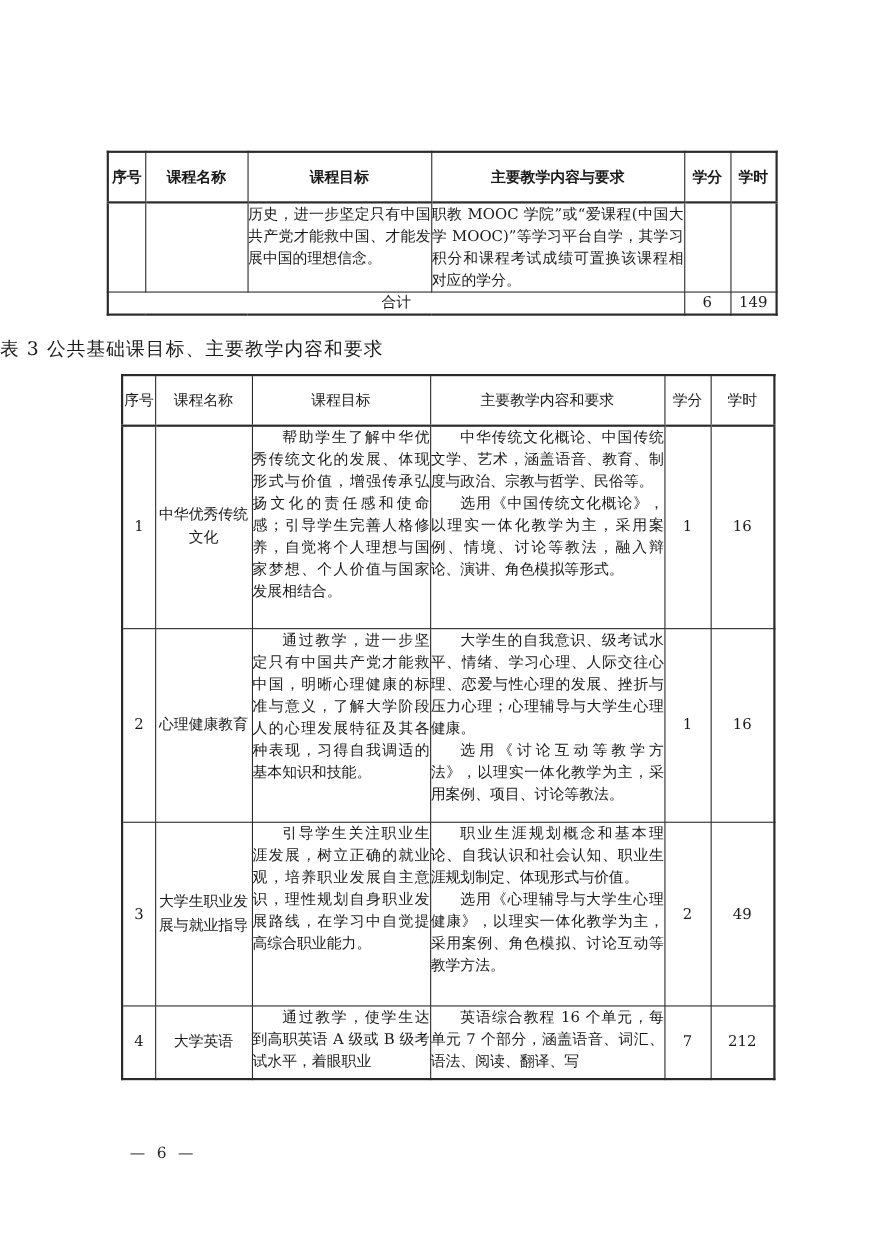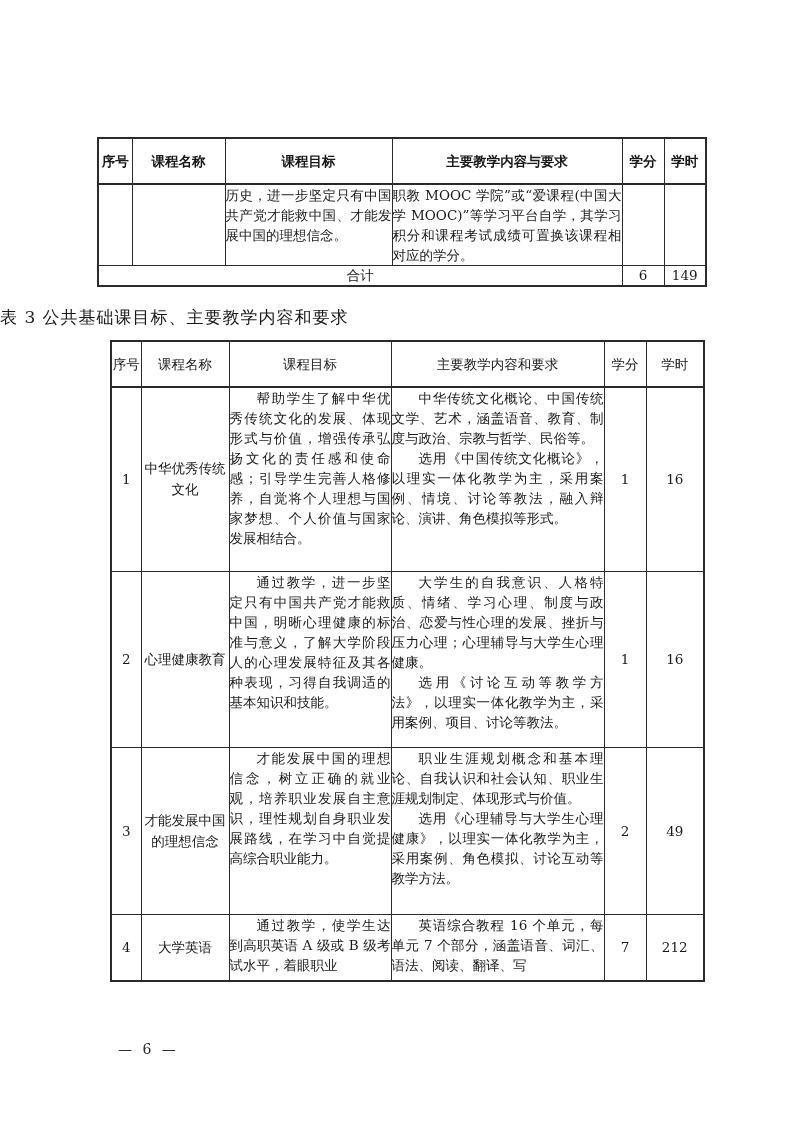--- a/index.html
+++ b/index.html
@@ -156,32 +156,32 @@
         <td class="num">16</td>
       </tr>
 
       <tr style="height:176px">
         <td class="seq">2</td>
         <td class="course">心理健康教育</td>
         <td class="txt">
           <p>通过教学，进一步坚定只有中国共产党才能救中国，明晰心理健康的标准与意义，了解大学阶段人的心理发展特征及其各种表现，习得自我调适的基本知识和技能。</p>
         </td>
         <td class="txt">
-          <p>大学生的自我意识、人格特质、情绪、学习心理、制度与政治、恋爱与性心理的发展、挫折与压力心理；心理辅导与大学生心理健康。</p>
+          <p>大学生的自我意识、级考试水平、情绪、学习心理、人际交往心理、恋爱与性心理的发展、挫折与压力心理；心理辅导与大学生心理健康。</p>
           <p>选用《讨论互动等教学方法》，以理实一体化教学为主，采用案例、项目、讨论等教法。</p>
         </td>
         <td class="num">1</td>
         <td class="num">16</td>
       </tr>
 
       <tr style="height:167px">
         <td class="seq">3</td>
-        <td class="course">才能发展中国的理想信念</td>
-        <td class="txt">
-          <p>才能发展中国的理想信念，树立正确的就业观，培养职业发展自主意识，理性规划自身职业发展路线，在学习中自觉提高综合职业能力。</p>
+        <td class="course">大学生职业发展与就业指导</td>
+        <td class="txt">
+          <p>引导学生关注职业生涯发展，树立正确的就业观，培养职业发展自主意识，理性规划自身职业发展路线，在学习中自觉提高综合职业能力。</p>
         </td>
         <td class="txt">
           <p>职业生涯规划概念和基本理论、自我认识和社会认知、职业生涯规划制定、体现形式与价值。</p>
           <p>选用《心理辅导与大学生心理健康》，以理实一体化教学为主，采用案例、角色模拟、讨论互动等教学方法。</p>
         </td>
         <td class="num">2</td>
         <td class="num">49</td>
       </tr>
 
       <tr style="height:67px">

